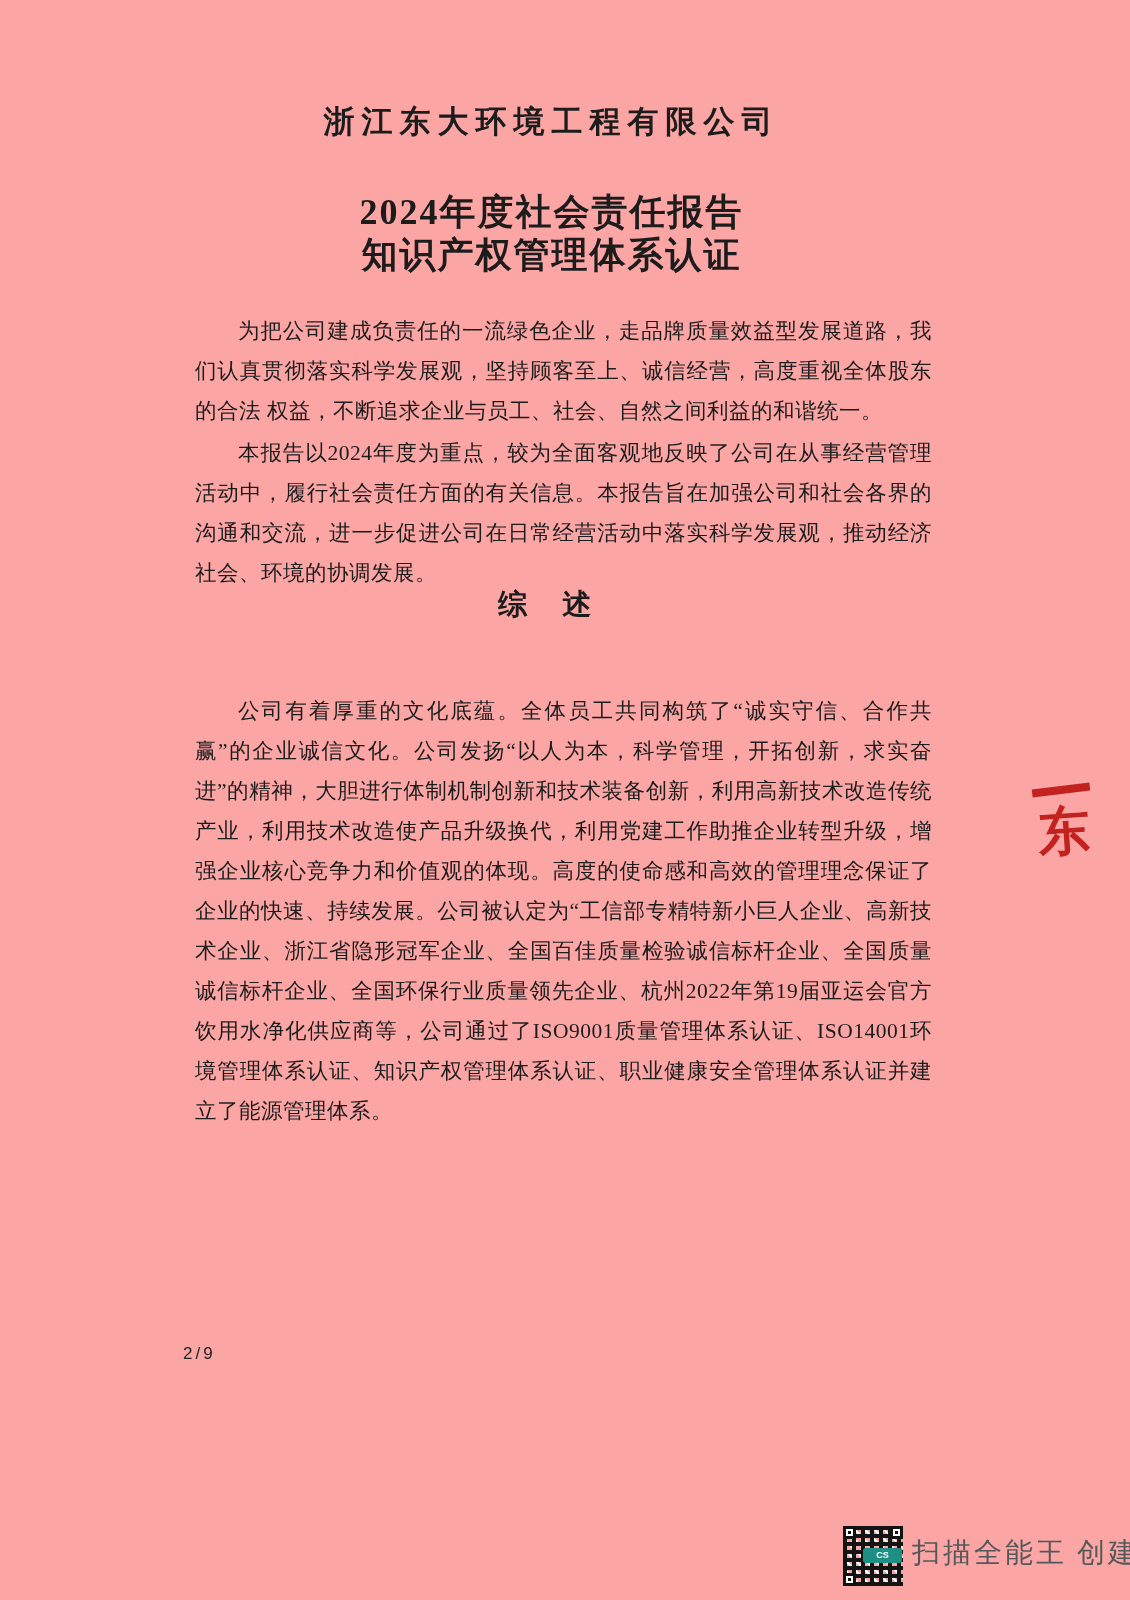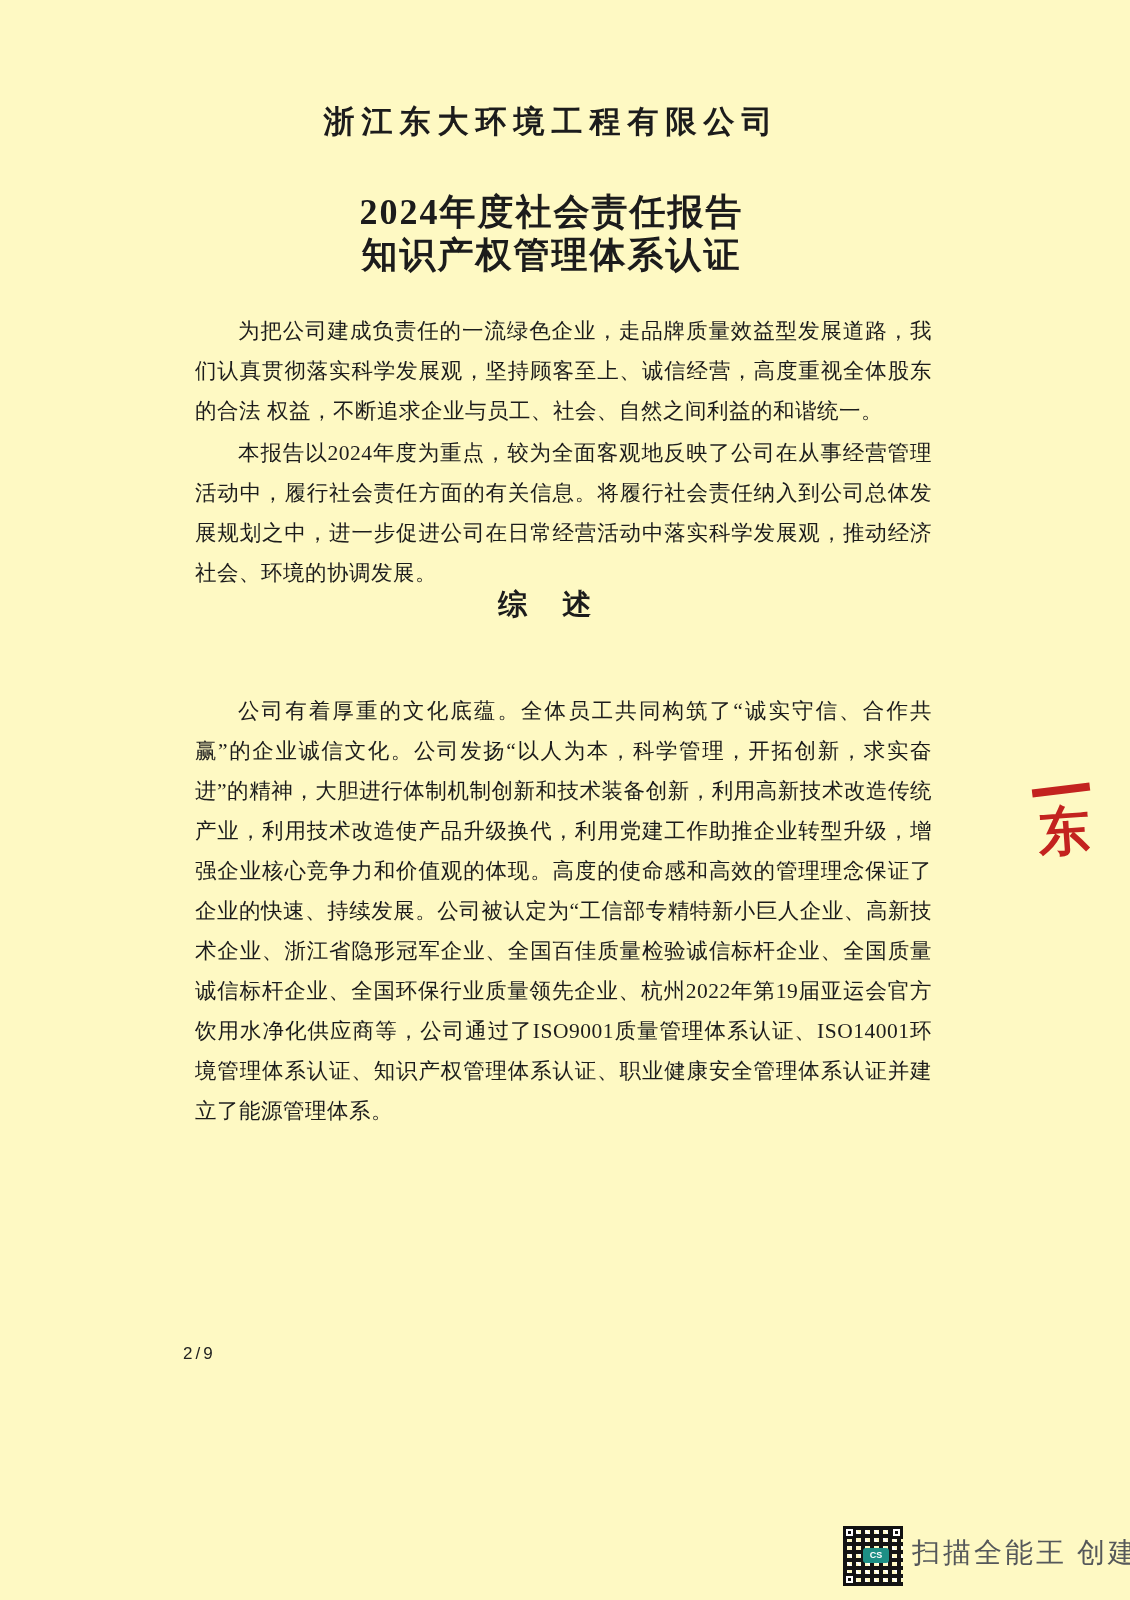--- a/index.html
+++ b/index.html
@@ -1,20 +1,20 @@
 <!DOCTYPE html>
 <html><head>
 <meta charset="utf-8">
 <style>
   html,body{margin:0;padding:0;background:#e9e9e9;}
   .page{
     position:relative;
     width:1130px;height:1600px;
     margin:0 auto;
-    background:#fef9c3;
+    background:#fca5a5;
     overflow:hidden;
     font-family:"Liberation Serif","DejaVu Serif",serif;
     color:#1c1c1c;
   }
   .content-col{position:absolute;left:183px;width:737px;}
   .doc-title{
     top:101px;
     font-size:31px;font-weight:bold;
     text-align:center;letter-spacing:7px;
     margin:0;
@@ -57,21 +57,21 @@
       repeating-linear-gradient(0deg,#141414 0 4px,transparent 4px 8px),
       repeating-linear-gradient(90deg,#141414 0 4px,transparent 4px 9px),
       repeating-linear-gradient(45deg,transparent 0 5px,#fff 5px 7px);
   }
   .qr .finder{position:absolute;width:13px;height:13px;border:3px solid #111;background:#fff;box-sizing:border-box;}
   .qr .finder::after{content:"";position:absolute;left:2px;top:2px;width:3px;height:3px;background:#111;}
   .qr .f-tl{left:0;top:0;}
   .qr .f-tr{right:0;top:0;}
   .qr .f-bl{left:0;bottom:0;}
   .qr-logo{
-    position:absolute;left:20px;top:22px;width:26px;height:15px;
+    position:absolute;left:20px;top:22px;width:39px;height:15px;
     background:#1d8f85;border-radius:3px;
     color:#fff;font-family:"Liberation Sans","DejaVu Sans",sans-serif;
     font-size:9px;font-weight:bold;text-align:center;line-height:15px;
   }
   .watermark-text{
     position:absolute;left:912px;top:1534px;
     font-size:28px;color:#55585a;letter-spacing:3px;
     white-space:nowrap;
     font-family:"Liberation Serif","DejaVu Serif",serif;
   }
@@ -83,21 +83,21 @@
 
   <h1 class="content-col doc-title">浙江东大环境工程有限公司</h1>
 
   <div class="content-col report-title">
     <div>2024年度社会责任报告</div>
     <div>知识产权管理体系认证</div>
   </div>
 
   <p class="content-col para para-1">为把公司建成负责任的一流绿色企业，走品牌质量效益型发展道路，我们认真贯彻落实科学发展观，坚持顾客至上、诚信经营，高度重视全体股东的合法 权益，不断追求企业与员工、社会、自然之间利益的和谐统一。</p>
 
-  <p class="content-col para para-2">本报告以2024年度为重点，较为全面客观地反映了公司在从事经营管理活动中，履行社会责任方面的有关信息。将履行社会责任纳入到公司总体发展规划之中，进一步促进公司在日常经营活动中落实科学发展观，推动经济社会、环境的协调发展。</p>
+  <p class="content-col para para-2">本报告以2024年度为重点，较为全面客观地反映了公司在从事经营管理活动中，履行社会责任方面的有关信息。本报告旨在加强公司和社会各界的沟通和交流，进一步促进公司在日常经营活动中落实科学发展观，推动经济社会、环境的协调发展。</p>
 
   <h2 class="content-col section-heading">综 述</h2>
 
   <p class="content-col para para-3">公司有着厚重的文化底蕴。全体员工共同构筑了“诚实守信、合作共赢”的企业诚信文化。公司发扬“以人为本，科学管理，开拓创新，求实奋进”的精神，大胆进行体制机制创新和技术装备创新，利用高新技术改造传统产业，利用技术改造使产品升级换代，利用党建工作助推企业转型升级，增强企业核心竞争力和价值观的体现。高度的使命感和高效的管理理念保证了企业的快速、持续发展。公司被认定为“工信部专精特新小巨人企业、高新技术企业、浙江省隐形冠军企业、全国百佳质量检验诚信标杆企业、全国质量诚信标杆企业、全国环保行业质量领先企业、杭州2022年第19届亚运会官方饮用水净化供应商等，公司通过了ISO9001质量管理体系认证、ISO14001环境管理体系认证、知识产权管理体系认证、职业健康安全管理体系认证并建立了能源管理体系。</p>
 
 
   <div class="page-number">2/9</div>
 
   
   <svg class="seal" viewBox="0 0 115 260" xmlns="http://www.w3.org/2000/svg">

